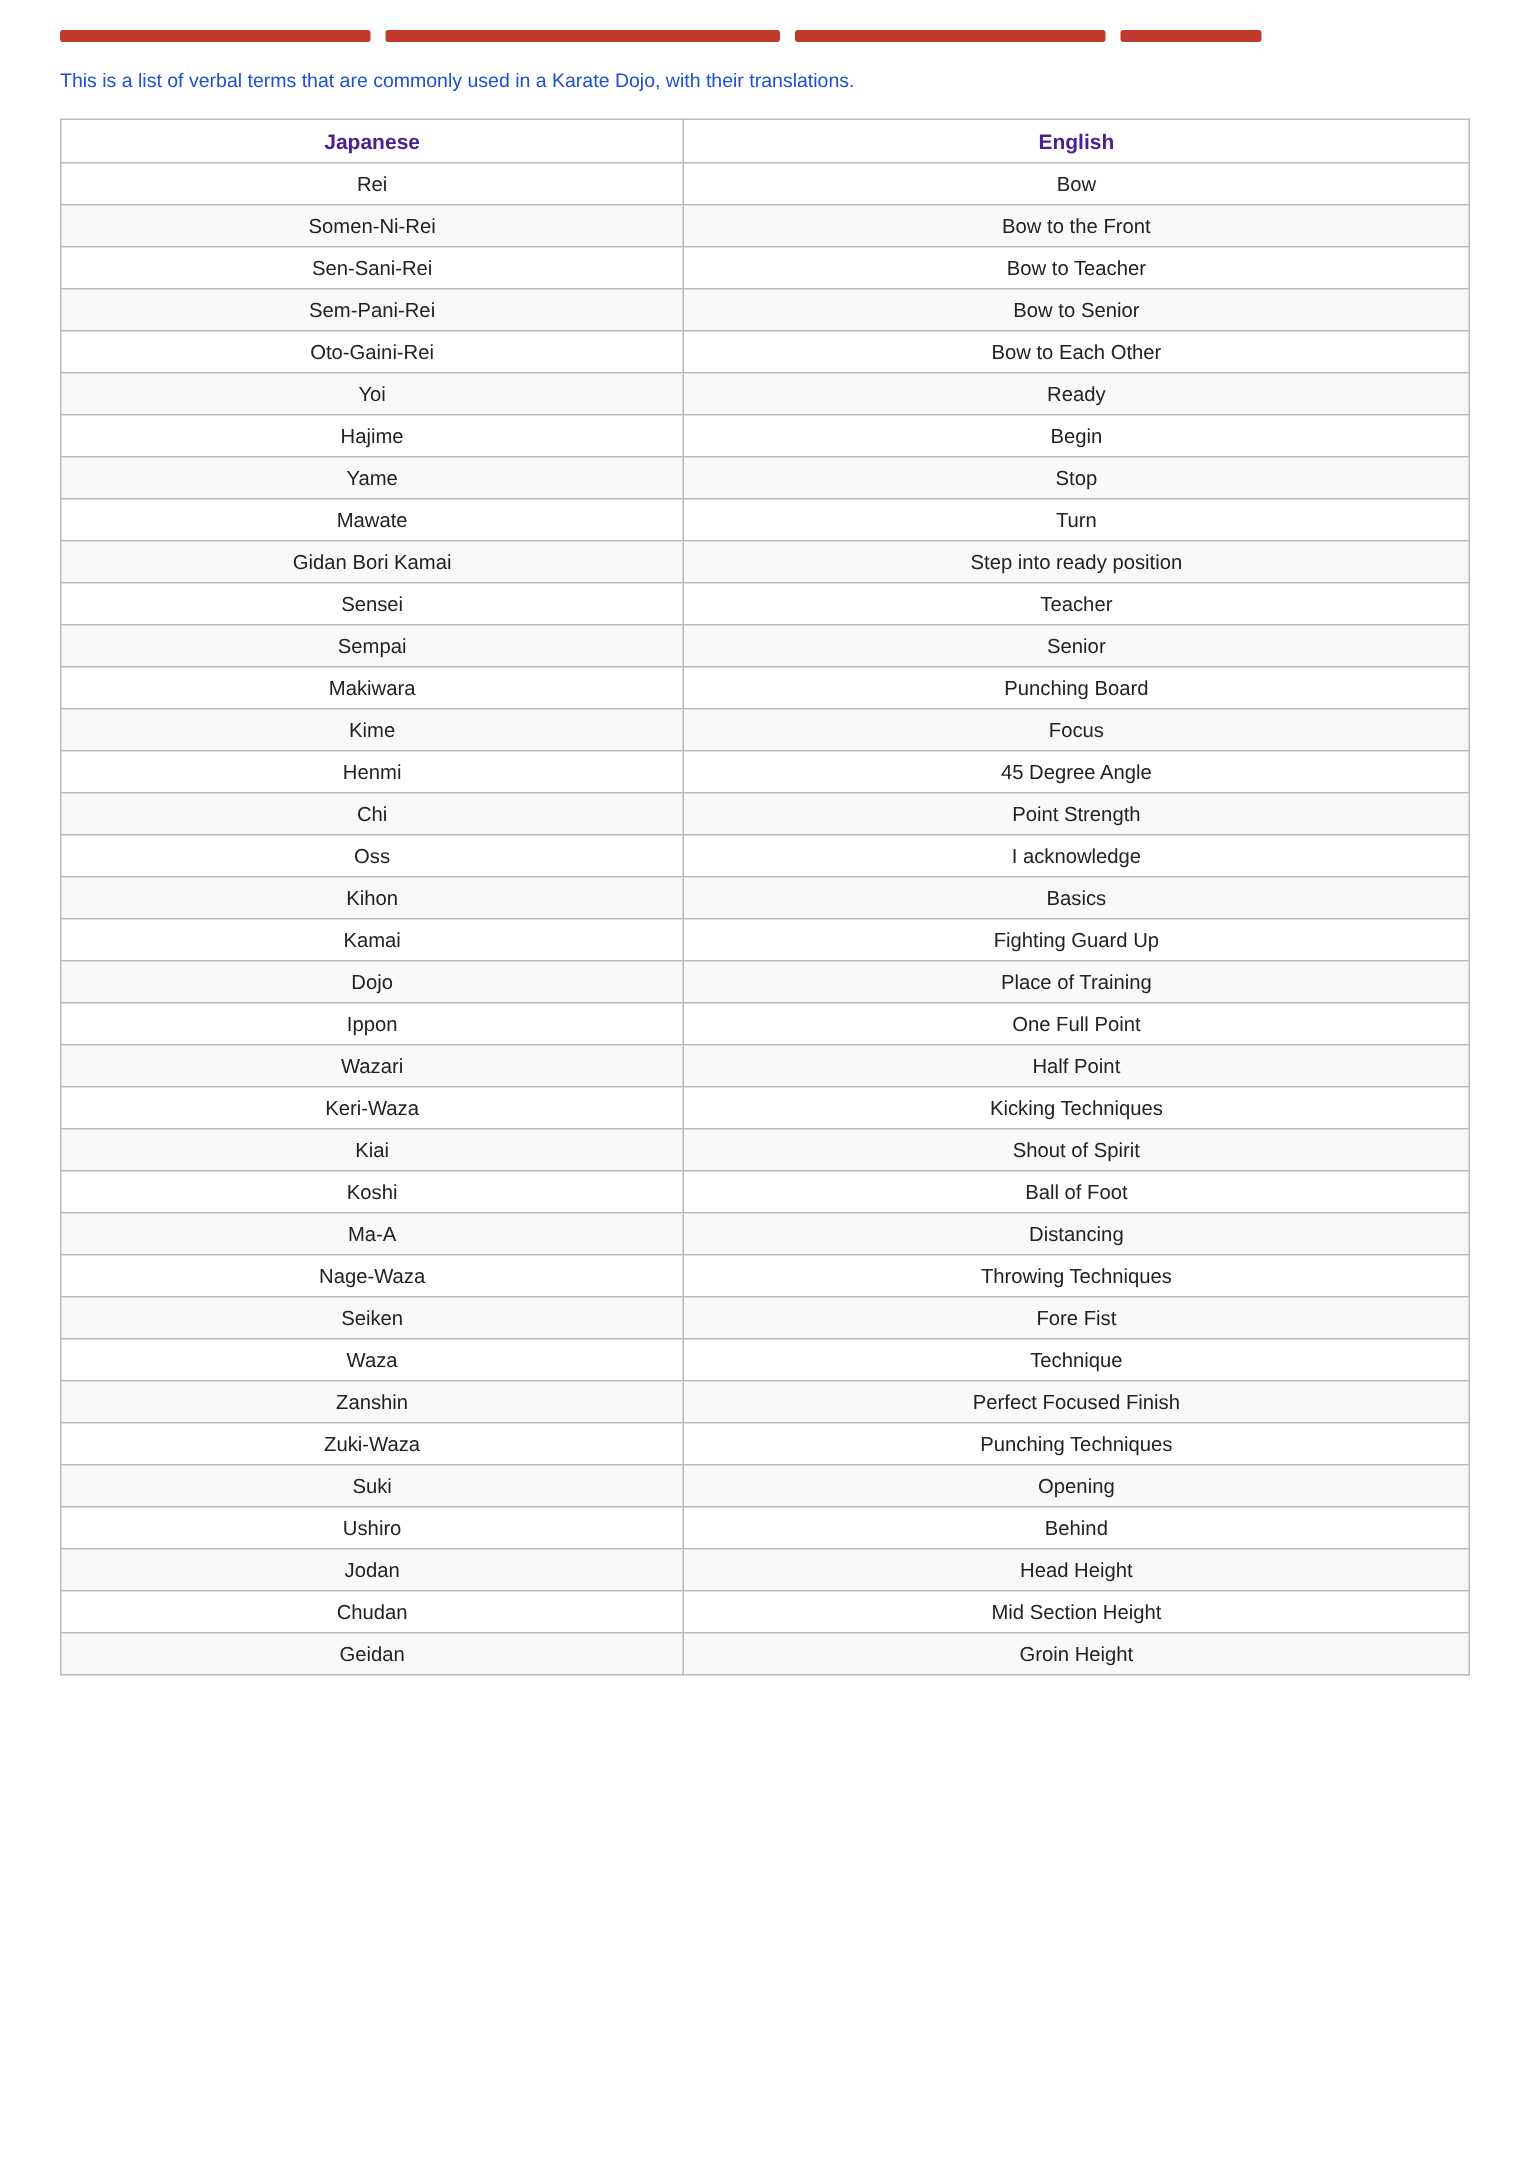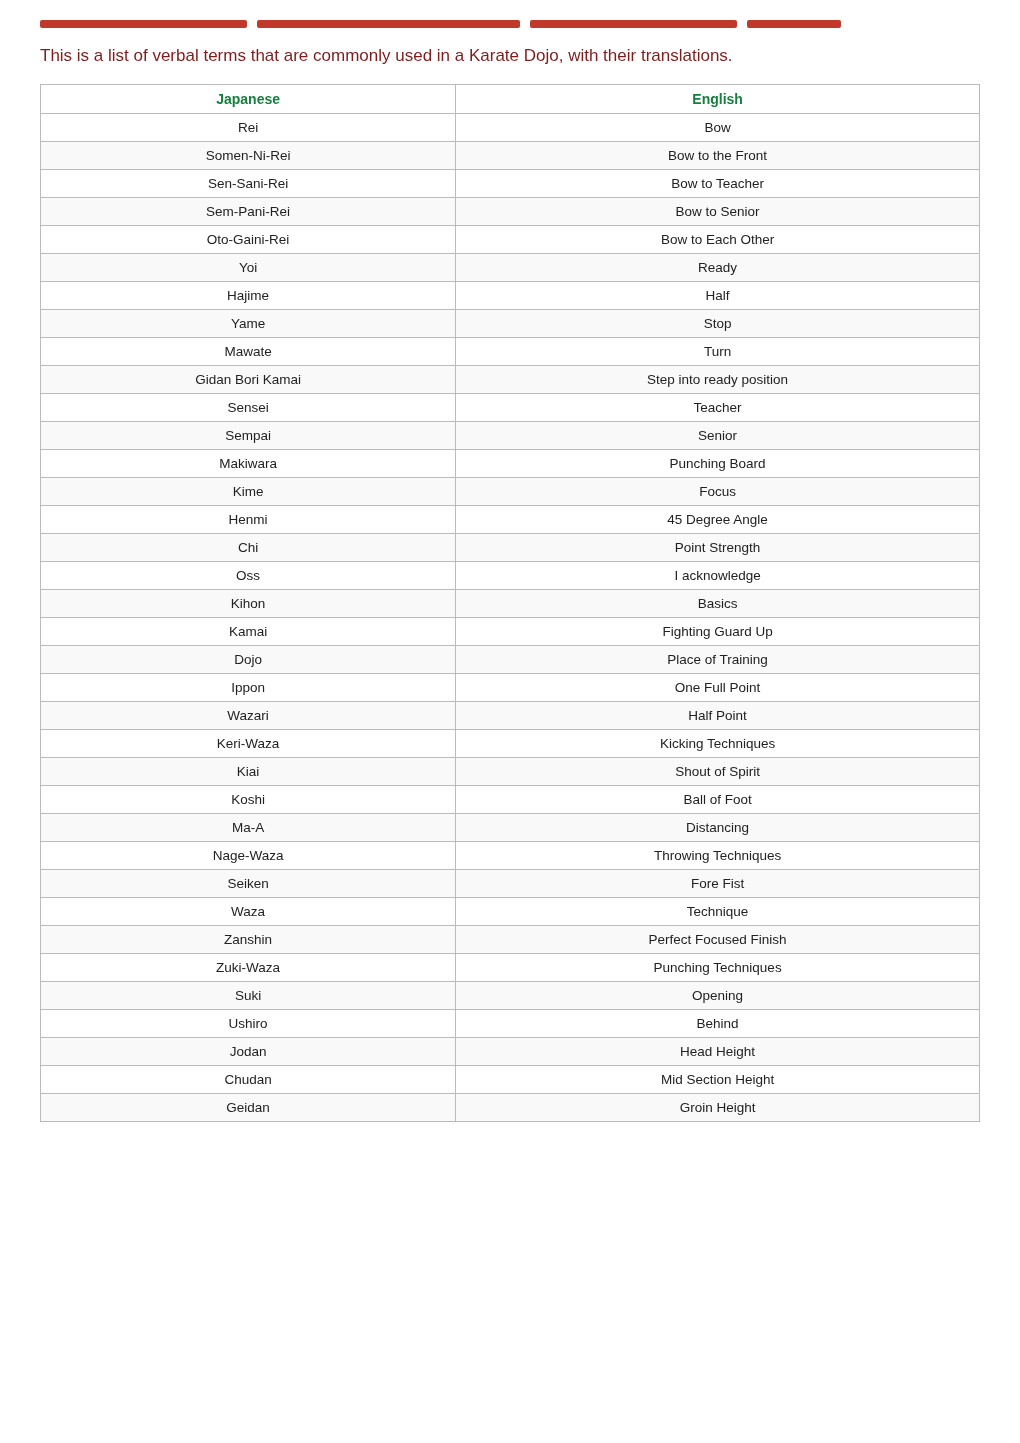--- a/index.html
+++ b/index.html
@@ -15,35 +15,35 @@
       gap: 10px;
       margin-bottom: 18px;
       align-items: center;
     }
     .top-bar-segment {
       height: 8px;
       border-radius: 2px;
     }
     .intro-text {
       margin-bottom: 18px;
-      font-size: 17px;
-      color: #7f1d1d;
+      font-size: 13px;
+      color: #1d4ed8;
     }
     table {
       width: 100%;
       border-collapse: collapse;
       border: 1px solid #bbb;
     }
     th, td {
       border: 1px solid #bbb;
       padding: 6px 14px;
       text-align: center;
     }
     thead th {
-      color: #15803d;
+      color: #4c1d95;
       font-weight: bold;
       background: #fff;
       font-size: 14px;
     }
     tbody tr td {
       font-size: 13.5px;
       color: #222;
     }
     tbody tr:nth-child(odd) td {
       background: #fff;
@@ -91,21 +91,21 @@
       <tr>
         <td>Oto-Gaini-Rei</td>
         <td>Bow to Each Other</td>
       </tr>
       <tr>
         <td>Yoi</td>
         <td>Ready</td>
       </tr>
       <tr>
         <td>Hajime</td>
-        <td>Half</td>
+        <td>Begin</td>
       </tr>
       <tr>
         <td>Yame</td>
         <td>Stop</td>
       </tr>
       <tr>
         <td>Mawate</td>
         <td>Turn</td>
       </tr>
       <tr>

